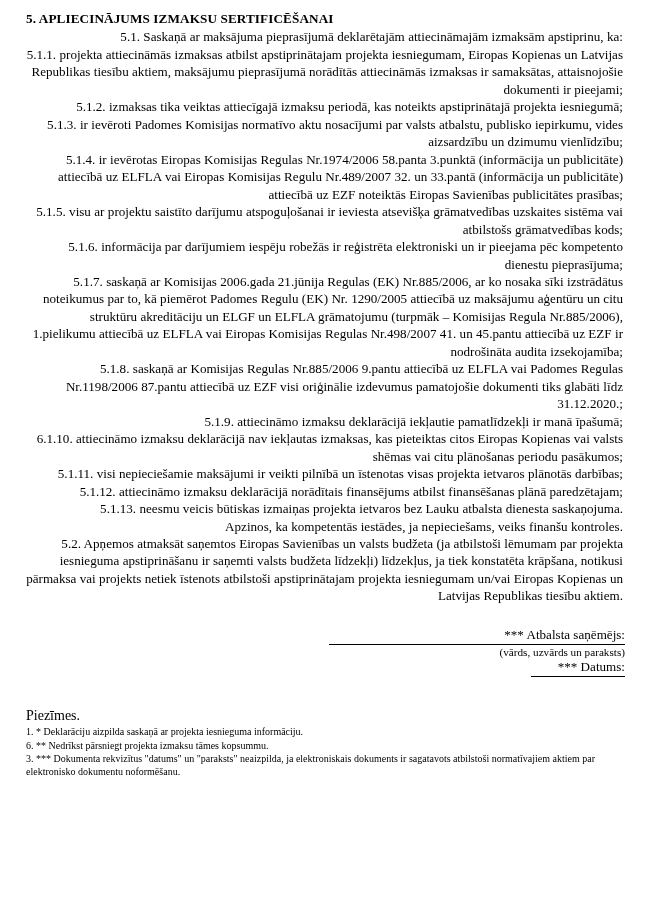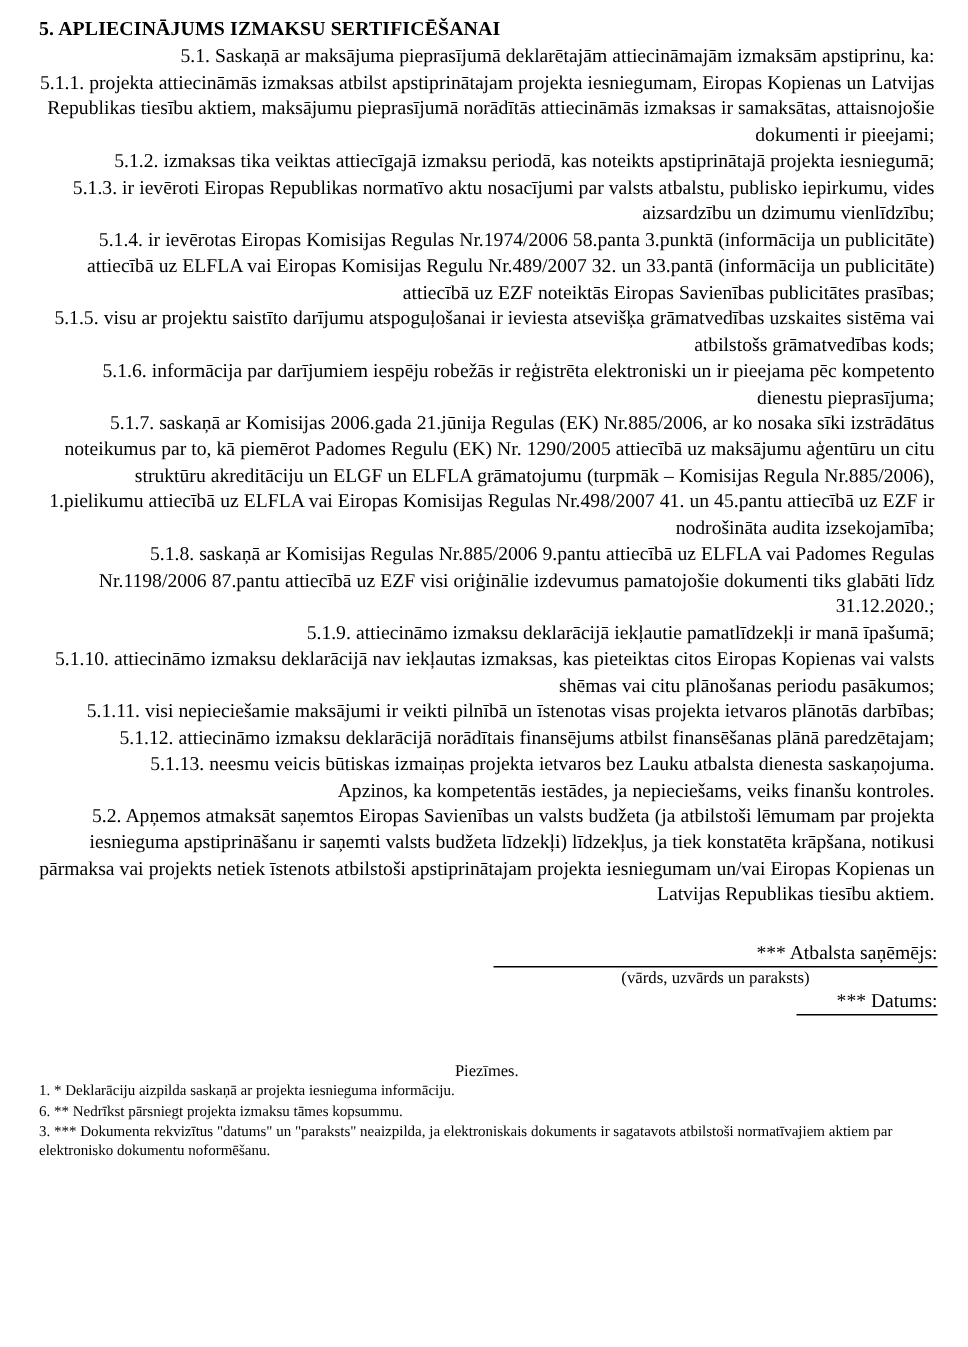--- a/index.html
+++ b/index.html
@@ -60,21 +60,21 @@
     flex: 0 0 auto;
   }
   .sig-line {
     width: 296px;
     border-bottom: 1px solid #000;
     height: 1px;
     margin: 0 0 0 6px;
   }
   .sig-caption {
     font-size: 11.2px;
-    text-align: center;
+    text-align: right;
     width: 296px;
     margin-left: 6px;
     padding-top: 1px;
     line-height: 1.2;
   }
   .date-label {
     white-space: nowrap;
     margin-left: 14px;
     padding-bottom: 0px;
   }
@@ -84,50 +84,49 @@
     height: 1px;
     margin-left: 8px;
     margin-bottom: 2px;
   }
   .notes {
     margin-top: 28px;
     margin-left: 10px;
     margin-right: 2px;
   }
   .notes-title {
-    font-size: 11px;
+    font-size: 14px;
     line-height: 1.335;
     margin: 0;
-    text-align: center;
   }
   .note-item {
     font-size: 10px;
     line-height: 1.335;
     margin: 0;
   }
 </style>
 </head>
 <body>
 
 <div class="page">
 
   <h1 class="doc-title">5. APLIECINĀJUMS IZMAKSU SERTIFICĒŠANAI</h1>
 
   <div class="body-block">
     <p class="clause">5.1. Saskaņā ar maksājuma pieprasījumā deklarētajām attiecināmajām izmaksām apstiprinu, ka:</p>
     <p class="clause">5.1.1. projekta attiecināmās izmaksas atbilst apstiprinātajam projekta iesniegumam, Eiropas Kopienas un Latvijas Republikas tiesību aktiem, maksājumu pieprasījumā norādītās attiecināmās izmaksas ir samaksātas, attaisnojošie dokumenti ir pieejami;</p>
     <p class="clause">5.1.2. izmaksas tika veiktas attiecīgajā izmaksu periodā, kas noteikts apstiprinātajā projekta iesniegumā;</p>
-    <p class="clause">5.1.3. ir ievēroti Eiropas Republikas normatīvo aktu nosacījumi par valsts atbalstu, publisko iepirkumu, vides aizsardzību un dzimumu vienlīdzību;</p>
+    <p class="clause">5.1.3. ir ievēroti Padomes Komisijas normatīvo aktu nosacījumi par valsts atbalstu, publisko iepirkumu, vides aizsardzību un dzimumu vienlīdzību;</p>
     <p class="clause">5.1.4. ir ievērotas Eiropas Komisijas Regulas Nr.1974/2006 58.panta 3.punktā (informācija un publicitāte) attiecībā uz ELFLA vai Eiropas Komisijas Regulu Nr.489/2007 32. un 33.pantā (informācija un publicitāte) attiecībā uz EZF noteiktās Eiropas Savienības publicitātes prasības;</p>
     <p class="clause">5.1.5. visu ar projektu saistīto darījumu atspoguļošanai ir ieviesta atsevišķa grāmatvedības uzskaites sistēma vai atbilstošs grāmatvedības kods;</p>
     <p class="clause">5.1.6. informācija par darījumiem iespēju robežās ir reģistrēta elektroniski un ir pieejama pēc kompetento dienestu pieprasījuma;</p>
     <p class="clause">5.1.7. saskaņā ar Komisijas 2006.gada 21.jūnija Regulas (EK) Nr.885/2006, ar ko nosaka sīki izstrādātus noteikumus par to, kā piemērot Padomes Regulu (EK) Nr. 1290/2005 attiecībā uz maksājumu aģentūru un citu struktūru akreditāciju un ELGF un ELFLA grāmatojumu (turpmāk – Komisijas Regula Nr.885/2006), 1.pielikumu attiecībā uz ELFLA vai Eiropas Komisijas Regulas Nr.498/2007 41. un 45.pantu attiecībā uz EZF ir nodrošināta audita izsekojamība;</p>
     <p class="clause">5.1.8. saskaņā ar Komisijas Regulas Nr.885/2006  9.pantu attiecībā uz ELFLA vai Padomes Regulas Nr.1198/2006  87.pantu attiecībā uz EZF visi oriģinālie izdevumus pamatojošie dokumenti tiks glabāti līdz 31.12.2020.;</p>
     <p class="clause">5.1.9. attiecināmo izmaksu deklarācijā iekļautie pamatlīdzekļi ir manā īpašumā;</p>
-    <p class="clause">5.1.10. attiecināmo izmaksu deklarācijā nav iekļautas izmaksas, kas pieteiktas citos Eiropas Kopienas vai valsts shēmas vai citu plānošanas periodu pasākumos;</p>
+    <p class="clause">6.1.10. attiecināmo izmaksu deklarācijā nav iekļautas izmaksas, kas pieteiktas citos Eiropas Kopienas vai valsts shēmas vai citu plānošanas periodu pasākumos;</p>
     <p class="clause">5.1.11. visi nepieciešamie maksājumi ir veikti pilnībā un īstenotas visas projekta ietvaros plānotās darbības;</p>
     <p class="clause">5.1.12. attiecināmo izmaksu deklarācijā norādītais finansējums atbilst finansēšanas plānā paredzētajam;</p>
     <p class="clause">5.1.13. neesmu veicis būtiskas izmaiņas projekta ietvaros bez Lauku atbalsta dienesta saskaņojuma.</p>
     <p class="clause">Apzinos, ka kompetentās iestādes, ja nepieciešams, veiks finanšu kontroles.</p>
     <p class="clause">5.2. Apņemos atmaksāt saņemtos Eiropas Savienības un valsts budžeta (ja atbilstoši lēmumam par projekta iesnieguma apstiprināšanu ir saņemti valsts budžeta līdzekļi) līdzekļus, ja tiek konstatēta krāpšana, notikusi pārmaksa vai projekts netiek īstenots atbilstoši apstiprinātajam projekta iesniegumam un/vai Eiropas Kopienas un Latvijas Republikas tiesību aktiem.</p>
   </div>
 
   <div class="sig-row">
     <span class="sig-label">*** Atbalsta saņēmējs:</span>
     <div class="sig-line-wrap">

